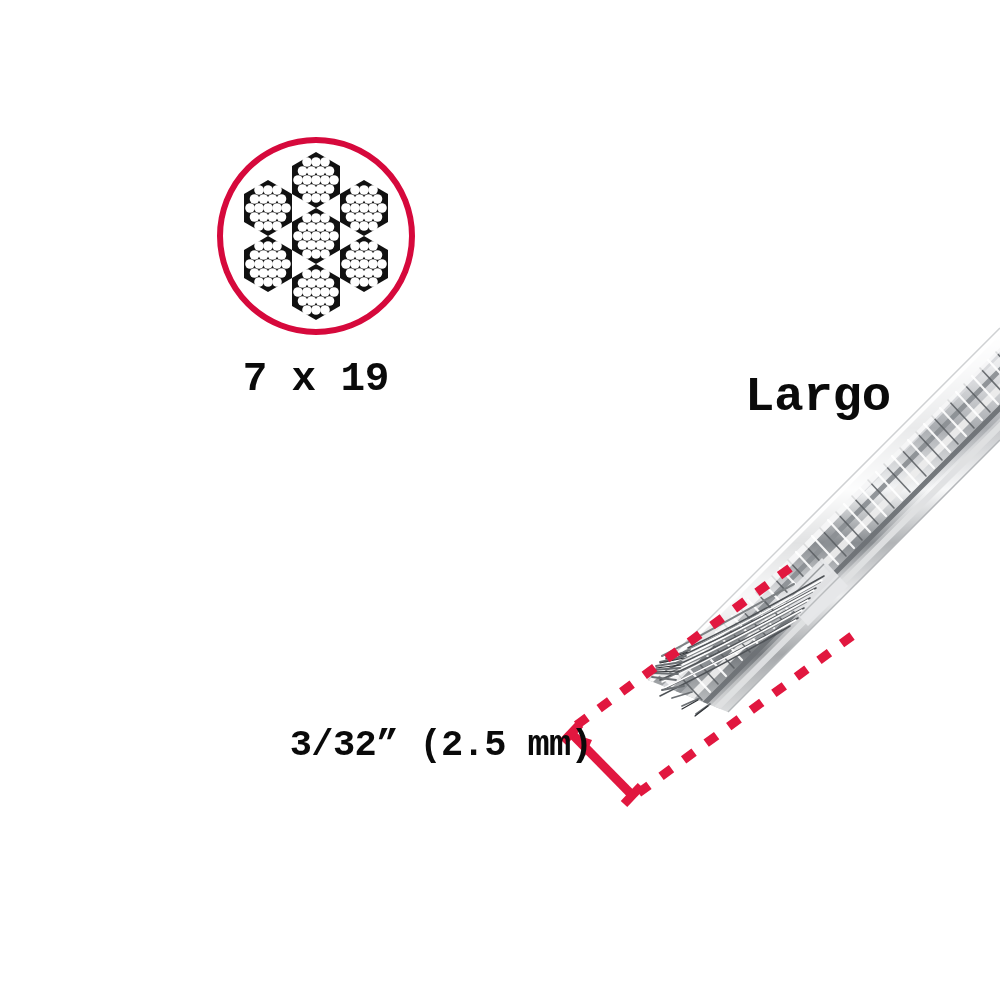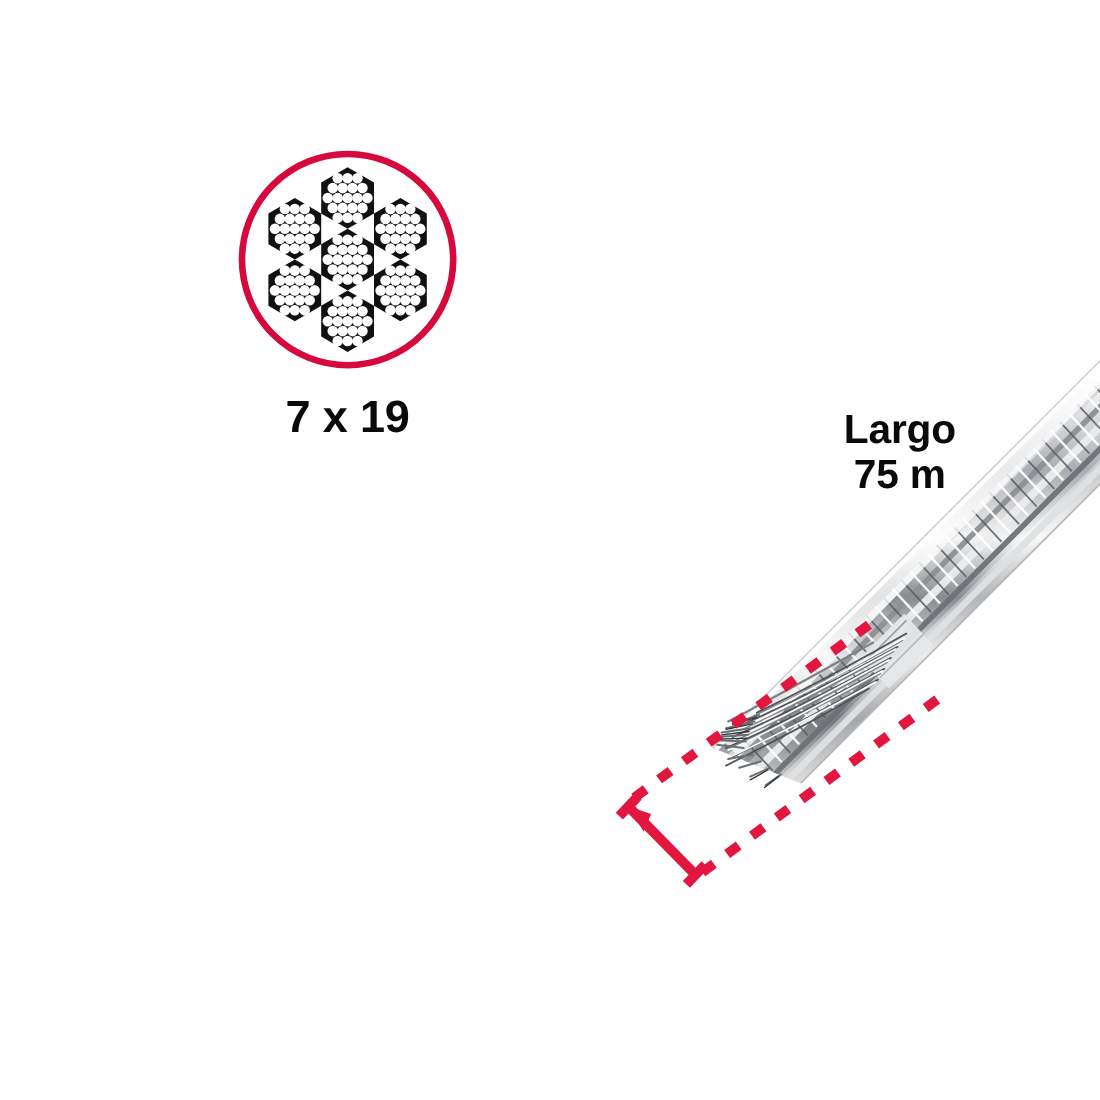--- a/index.html
+++ b/index.html
@@ -6,21 +6,21 @@
     margin: 0;
     padding: 0;
     background: #ffffff;
   }
   #stage {
     position: relative;
     width: 1000px;
     height: 1000px;
     background: #ffffff;
     overflow: hidden;
-    font-family: Liberation Sans, sans-serif;
+    font-family: Liberation Mono, monospace;
   }
 
   
   #cross-section {
     position: absolute;
     left: 210px;
     top: 130px;
     width: 212px;
     height: 212px;
   }
@@ -38,21 +38,21 @@
   #strands-label {
     left: 196px;
     top: 357px;
     width: 240px;
     font-size: 41px;
   }
   #length-label {
     left: 698px;
     top: 370px;
     width: 240px;
-    font-size: 37px;
+    font-size: 49px;
   }
   #diameter-label {
     left: 276px;
     top: 725px;
     width: 330px;
     font-size: 38px;
   }
   #diameter-label .line2 {
     font-size: 37px;
     letter-spacing: -0.6px;
@@ -308,19 +308,19 @@
       <line x1="624" y1="804" x2="641" y2="786" stroke="#e1173f" stroke-width="9" stroke-linecap="butt"></line>
     </g>
   </svg>
 
   <div class="label-block" id="strands-label">
     <div>7 x 19</div>
   </div>
 
   <div class="label-block" id="length-label">
     <div>Largo</div>
-    <div>75 m</div>
   </div>
 
   <div class="label-block" id="diameter-label">
+    <div class="line2">3/32” (2.5 mm)</div>
   </div>
 
 </div>
 
 </body></html>

